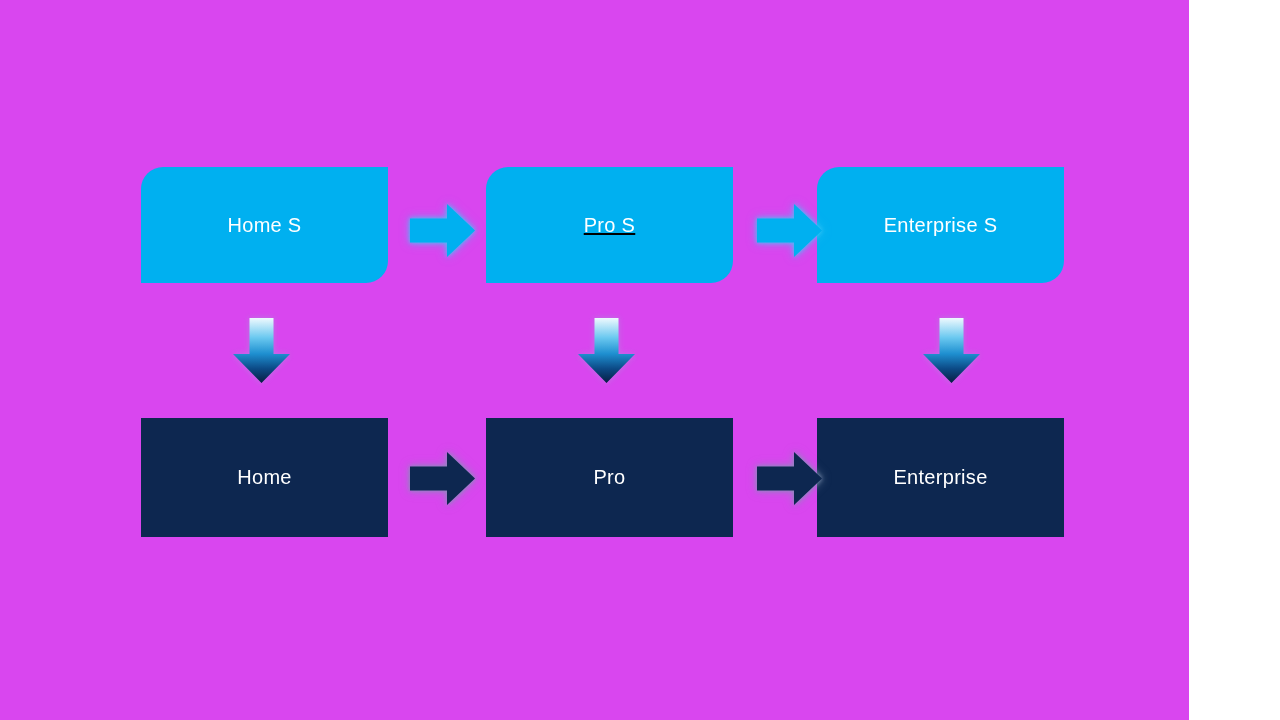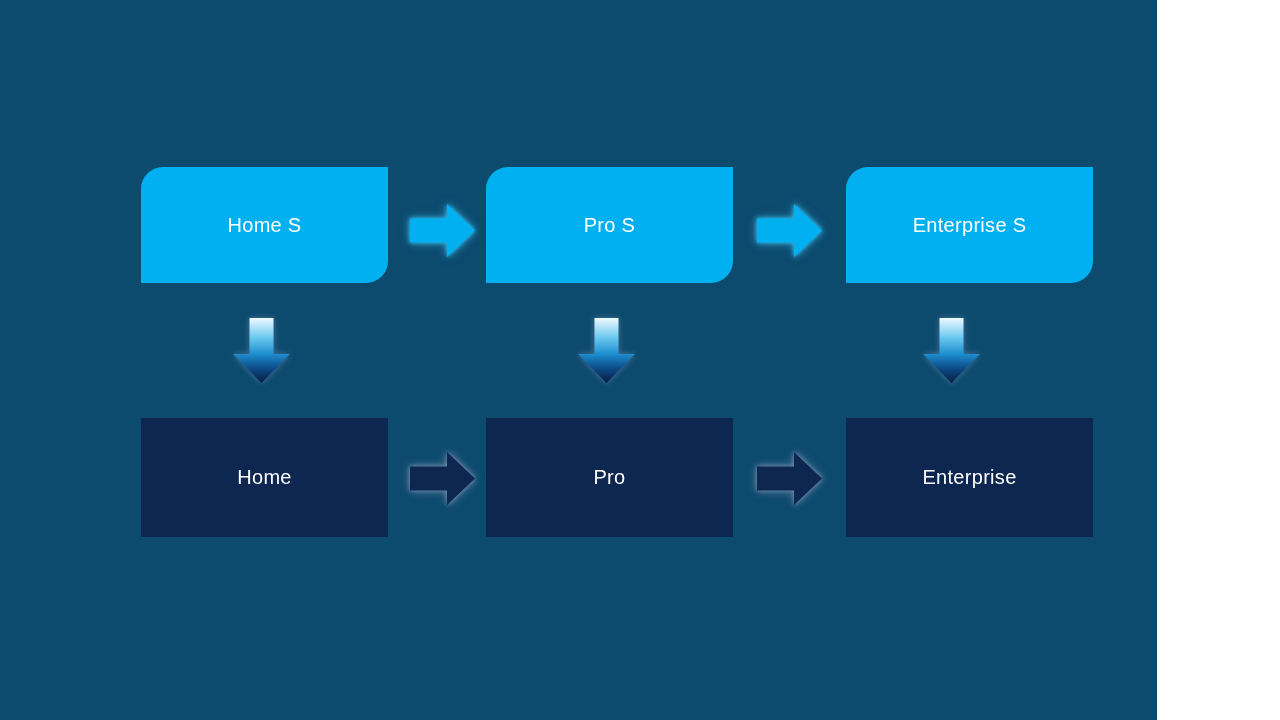--- a/index.html
+++ b/index.html
@@ -1,22 +1,23 @@
 <!DOCTYPE html>
 <html><head>
 <meta charset="utf-8">
 <style>
   html, body { margin: 0; padding: 0; background: #ffffff; }
   .canvas {
     position: relative;
     width: 1157px;
     height: 720px;
-    background: #0c4a6e;
+    background: #d946ef;
     overflow: hidden;
     font-family: "Liberation Sans", sans-serif;
+    padding-left: 32px;
   }
   .defs-holder { position: absolute; width: 0; height: 0; }
   .box {
     position: absolute;
     width: 247px;
     display: flex;
     align-items: center;
     justify-content: center;
     box-sizing: border-box;
   }
@@ -24,21 +25,21 @@
     top: 167px;
     height: 116px;
     border-radius: 22px 0 22px 0;
   }
   .bottom-box {
     top: 418px;
     height: 119px;
   }
   .col-1 { left: 141px; }
   .col-2 { left: 486px; }
-  .col-3 { left: 846px; }
+  .col-3 { left: 817px; }
   .box-label {
     font-size: 20px;
     letter-spacing: 0.3px;
     white-space: nowrap;
   }
   .arrow { position: absolute; display: block; }
   .right-arrow-top-1    { left: 410px; top: 204px; }
   .right-arrow-top-2    { left: 757px; top: 204px; }
   .right-arrow-bottom-1 { left: 410px; top: 452px; }
   .right-arrow-bottom-2 { left: 757px; top: 452px; }
@@ -71,21 +72,21 @@
         <stop offset="0.78" stop-color="#0C4A86"></stop>
         <stop offset="1" stop-color="#071D42"></stop>
       </linearGradient>
     </defs>
   </svg>
 
   <div class="box top-box col-1" style="background-color: rgb(0, 176, 240);">
     <span class="box-label" style="color: rgb(255, 255, 255);">Home S</span>
   </div>
 
-  <div class="box top-box col-2" style="background-color: rgb(0, 176, 240);">
+  <div class="box top-box col-2" style="background-color: rgb(0, 176, 240); text-decoration: underline;">
     <span class="box-label" style="color: rgb(255, 255, 255);">Pro S</span>
   </div>
 
   <div class="box top-box col-3" style="background-color: rgb(0, 176, 240);">
     <span class="box-label" style="color: rgb(255, 255, 255);">Enterprise S</span>
   </div>
 
   <svg class="arrow right-arrow-top-1 cyan-glow" width="65" height="53" viewBox="0 0 65 53">
     <polygon points="0,14.5 37,14.5 37,0 65,26.5 37,53 37,38.5 0,38.5" fill="#00B0F0"></polygon>
   </svg>

